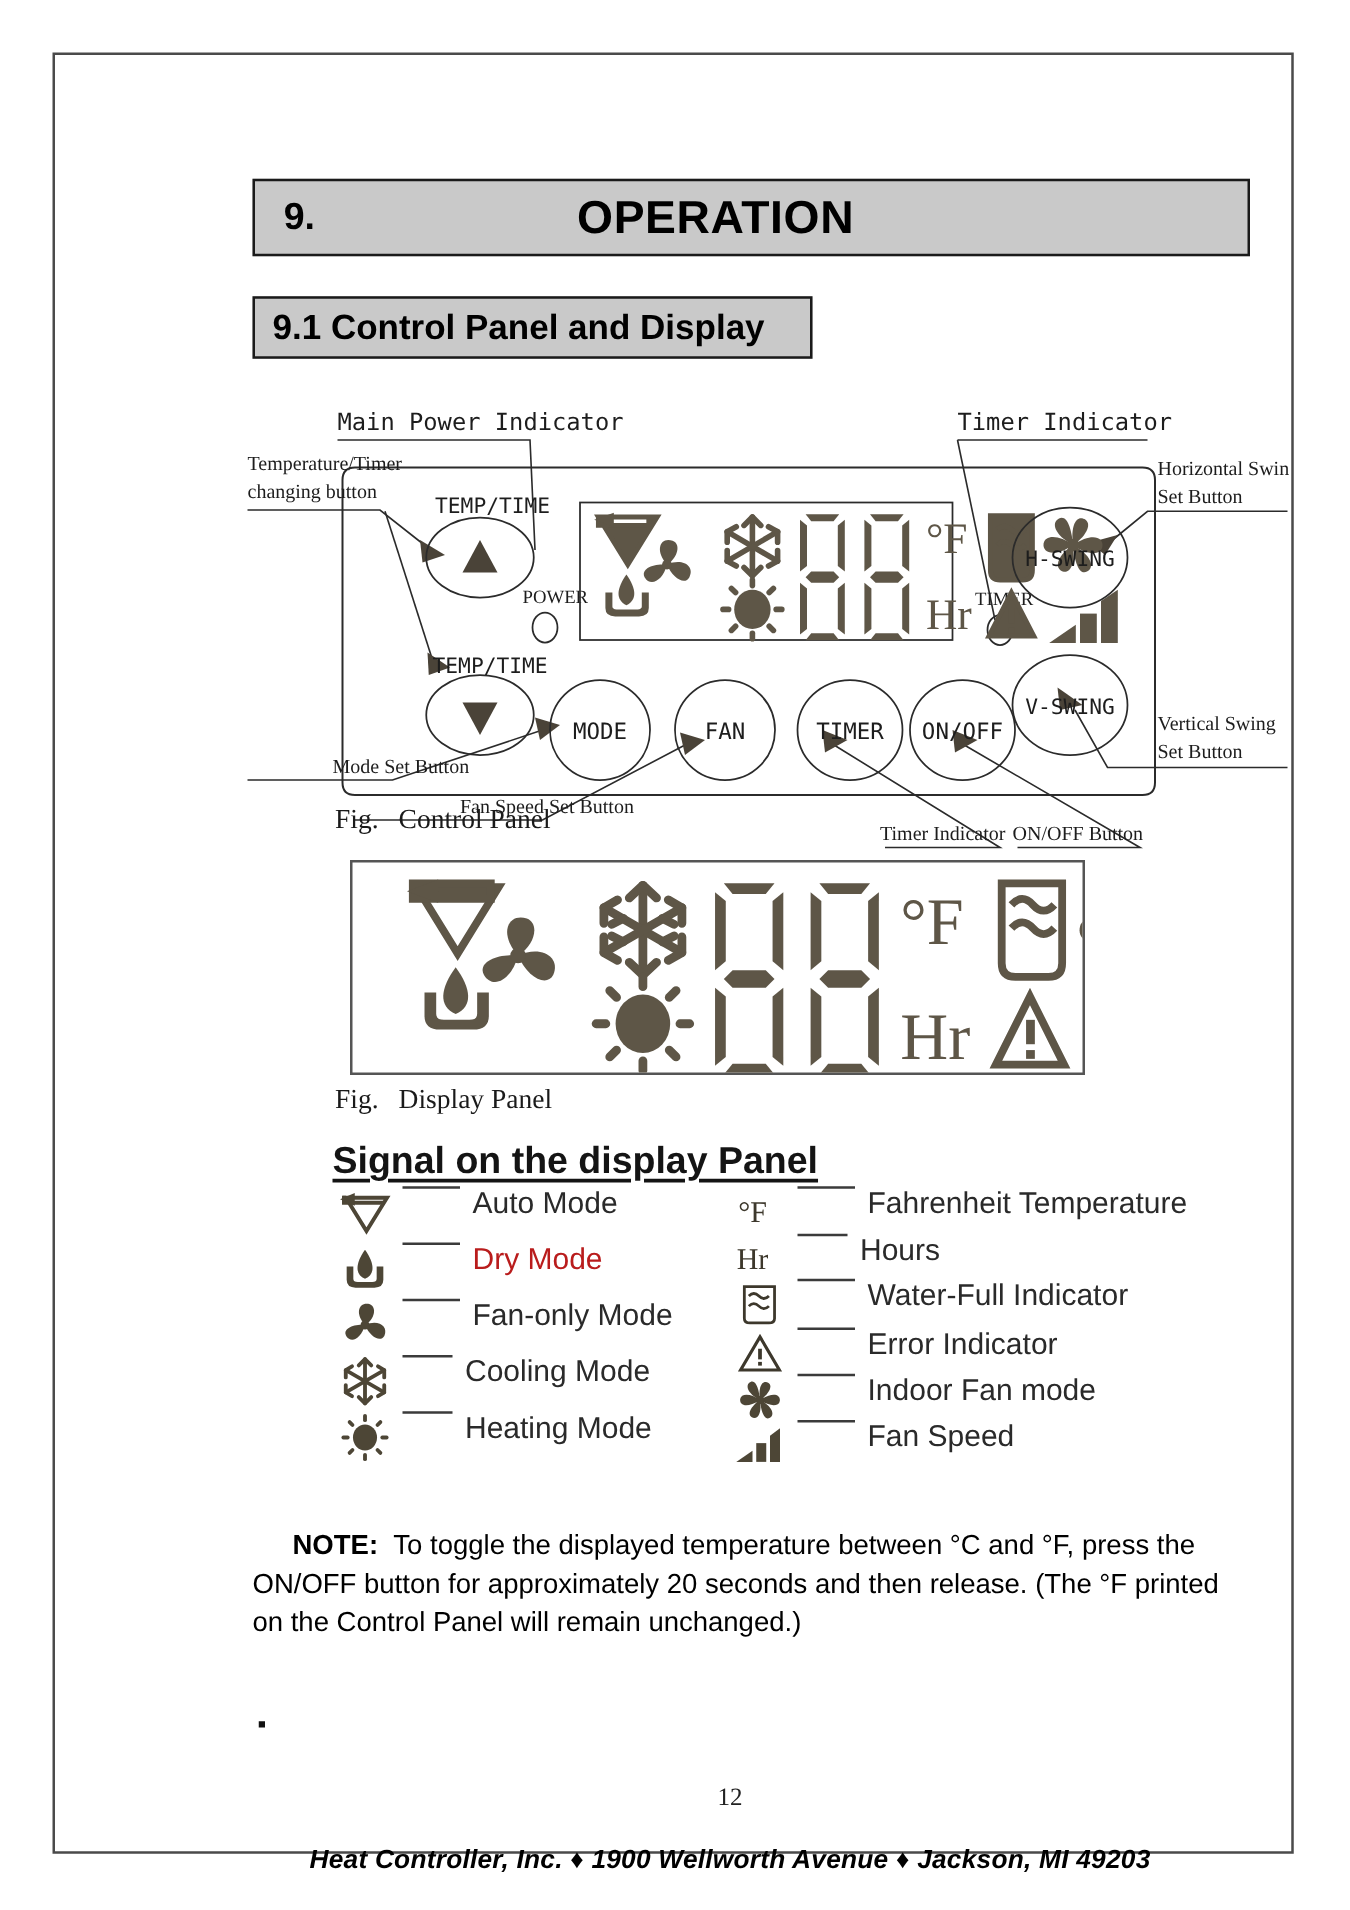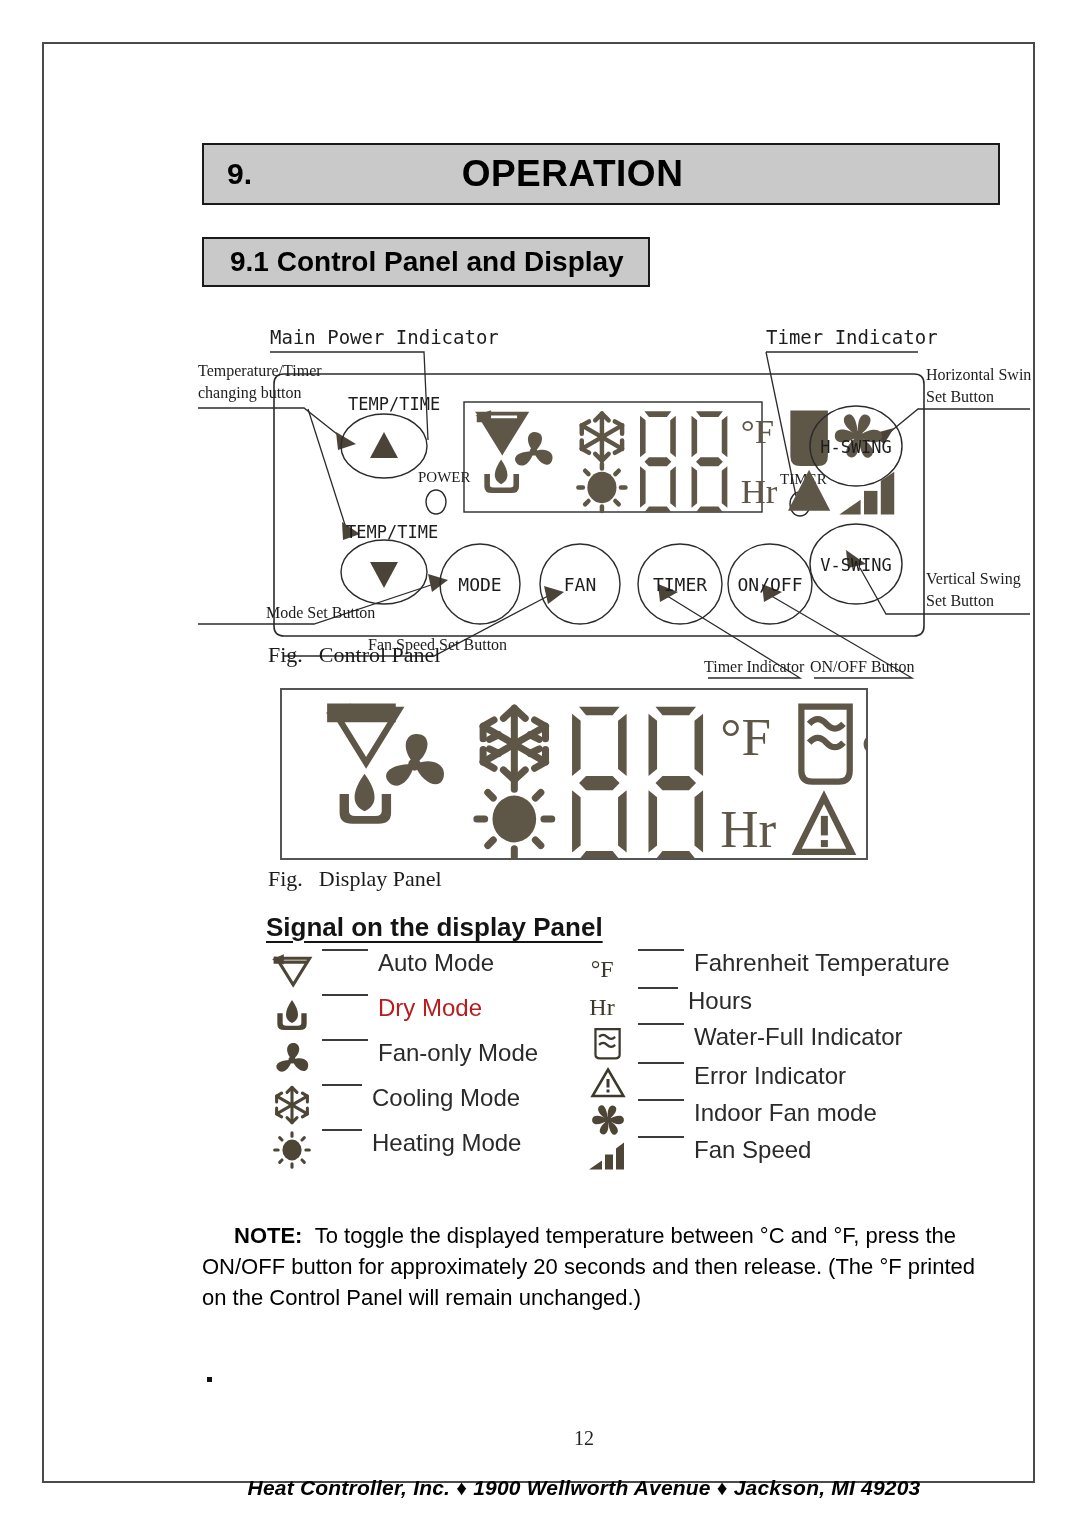--- a/index.html
+++ b/index.html
@@ -33,21 +33,21 @@
     font-size:30px;font-weight:bold;color:#000;
     padding-left:23px;width:120px;
   }
   #chapter-title{
     font-size:37px;font-weight:bold;color:#000;
     flex:1;text-align:center;letter-spacing:.5px;
     margin-right:200px;
   }
   #section-bar{ left:158px; top:193px; width:448px; height:50px; }
   #section-title{
-    font-size:28px;font-weight:bold;color:#000;padding-left:26px;
+    font-size:28px;font-weight:bold;color:#000;padding-left:14px;
   }
 
   
   #fig-control{
     position:absolute;left:152px;top:252px;width:836px;height:390px;
   }
   #fig-control svg{display:block;}
 
   
   #fig-display{
@@ -61,21 +61,21 @@
     font-weight:normal;font-size:22px;color:#1a1a1a;
   }
   #cap-control{ left:224px; top:598px; }
   #cap-control .fg-word{ margin-right:16px; }
   #cap-display{ left:224px; top:822px; }
   #cap-display .fg-word{ margin-right:16px; }
 
   
   #legend-title{
     position:absolute;left:222px;top:868px;
-    font-size:26px;font-weight:bold;color:#141414;
+    font-size:30px;font-weight:bold;color:#141414;
     text-decoration:underline;
     text-underline-offset:5px;
   }
   #legend{
     position:absolute;left:222px;top:905px;width:760px;height:225px;
     display:flex;
   }
   .legend-col{ display:flex;flex-direction:column; }
   #legend-col-left{ width:300px; }
   #legend-col-right{ width:420px; margin-left:16px; }

